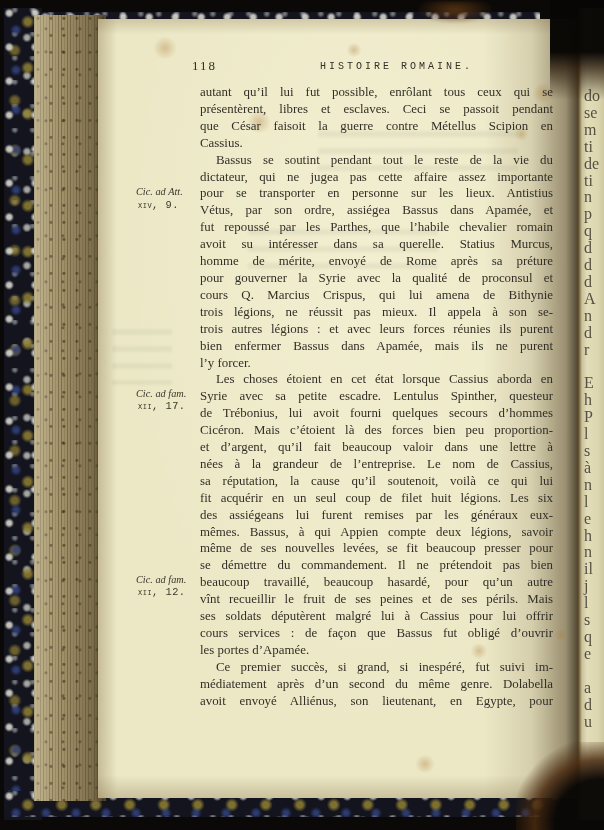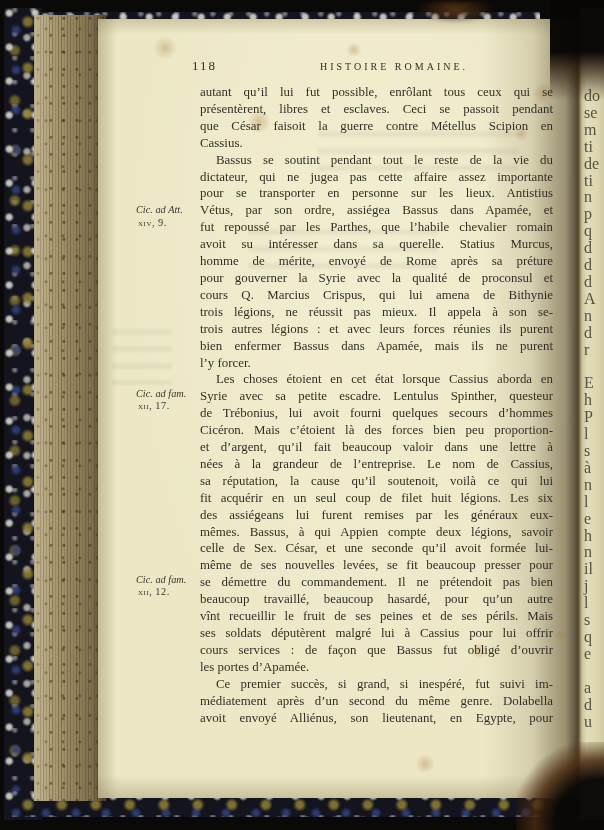--- a/index.html
+++ b/index.html
@@ -54,41 +54,41 @@
       radial-gradient(ellipse at 55% 30%, rgba(255,253,232,.3), rgba(0,0,0,0) 65%);
     color:#332f28;
   }
 
   .page-number {
     position:absolute; left:94px; top:39px;
     font-size:13px; letter-spacing:2px;
   }
   .running-title {
     position:absolute; left:222px; top:42px;
-    font-size:10px; letter-spacing:3px; white-space:nowrap;
+    font-size:10px; letter-spacing:3px; white-space:nowrap;font-family:Liberation Mono, monospace;
   }
 
   .body-text {
     position:absolute; left:102px; top:65px; width:353px;
     font-size:12.9px; line-height:16.92px;
   }
   .line {
     height:16.92px; white-space:nowrap;
     text-align: justify;
     text-align-last: justify;
   }
   .line.indent { text-indent:16px; }
   .line.last   { text-align-last:left; }
 
   .margin-note {
     position:absolute; left:38px; width:62px;
     font-size:10.3px; line-height:12.5px; color:#3a352c;
   }
   .margin-note .ref { font-style:italic; display:block; }
-  .margin-note .loc { font-variant:small-caps; display:block; padding-left:2px; letter-spacing:.5px; }
+  .margin-note .loc { font-variant:small-caps; display:block; padding-left:2px; letter-spacing:.5px;font-family:Liberation Mono, monospace; }
 
   
   .ghost {
     position:absolute; opacity:.06; filter:blur(1px);
     background: repeating-linear-gradient(180deg, #3a4a36 0 6px, transparent 6px 17px);
   }
 
   
   .fox {
     position:absolute; border-radius:50%;
@@ -172,34 +172,33 @@
         <div class="line indent">Les choses étoient en cet état lorsque Cassius aborda en</div>
         <div class="line">Syrie avec sa petite escadre. Lentulus Spinther, questeur</div>
         <div class="line">de Trébonius, lui avoit fourni quelques secours d’hommes</div>
         <div class="line">Cicéron. Mais c’étoient là des forces bien peu proportion-</div>
         <div class="line">et d’argent, qu’il fait beaucoup valoir dans une lettre à</div>
         <div class="line">nées à la grandeur de l’entreprise. Le nom de Cassius,</div>
         <div class="line">sa réputation, la cause qu’il soutenoit, voilà ce qui lui</div>
         <div class="line">fit acquérir en un seul coup de filet huit légions. Les six</div>
         <div class="line">des assiégeans lui furent remises par les généraux eux-</div>
         <div class="line">mêmes. Bassus, à qui Appien compte deux légions, savoir</div>
-        <div class="line">celle de Sex. César, et une seconde qu’il avoit formée lui-</div>
         <div class="line">même de ses nouvelles levées, se fit beaucoup presser pour</div>
         <div class="line">se démettre du commandement. Il ne prétendoit pas bien</div>
         <div class="line">beaucoup travaillé, beaucoup hasardé, pour qu’un autre</div>
         <div class="line">vînt recueillir le fruit de ses peines et de ses périls. Mais</div>
         <div class="line">ses soldats députèrent malgré lui à Cassius pour lui offrir</div>
         <div class="line">cours services : de façon que Bassus fut obligé d’ouvrir</div>
         <div class="line last">les portes d’Apamée.</div>
         <div class="line indent">Ce premier succès, si grand, si inespéré, fut suivi im-</div>
         <div class="line">médiatement après d’un second du même genre. Dolabella</div>
         <div class="line">avoit envoyé Alliénus, son lieutenant, en Egypte, pour</div>
       </div>
 
-  <div class="margin-note" style="top: 185px;">
+  <div class="margin-note" style="top: 167px;">
         <span class="ref">Cic. ad Att.</span>
         <span class="loc">xiv, 9.</span>
       </div>
       <div class="margin-note" style="top: 368.56px;">
         <span class="ref">Cic. ad fam.</span>
         <span class="loc">xii, 17.</span>
       </div>
       <div class="margin-note" style="top: 554.68px;">
         <span class="ref">Cic. ad fam.</span>
         <span class="loc">xii, 12.</span>

